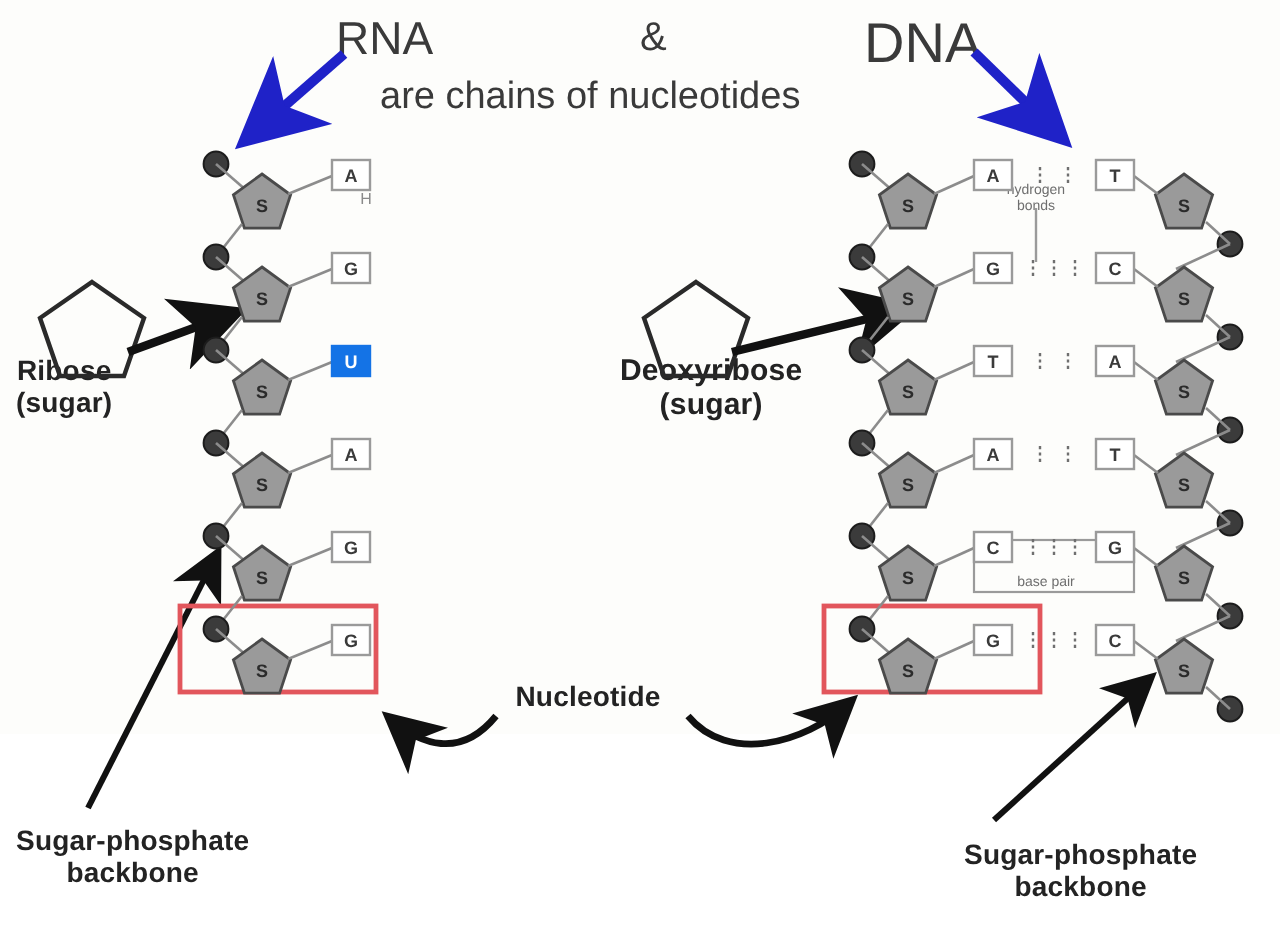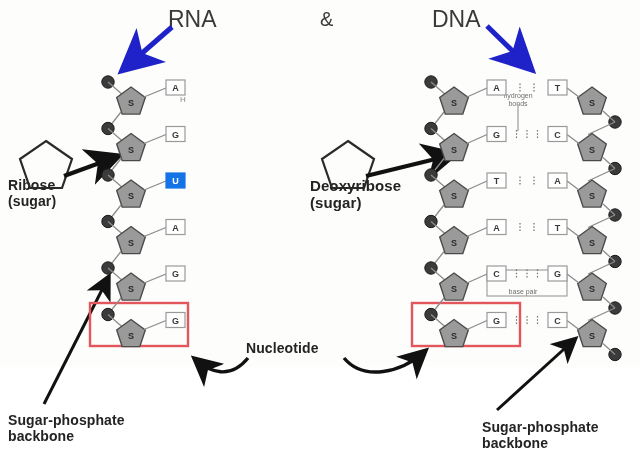--- a/index.html
+++ b/index.html
@@ -4,26 +4,26 @@
 <style>
   html,body{margin:0;padding:0;background:#ffffff;}
   body{width:640px;height:467px;overflow:hidden;
        font-family:"Liberation Sans","DejaVu Sans",sans-serif;
        color:#2b2b2b;}
   #stage{position:relative;width:640px;height:367px;background:#fdfdfb;}
 
   svg#art{position:absolute;left:0;top:0;width:640px;height:467px;}
 
   .lbl{position:absolute;font-weight:bold;line-height:1.12;color:#232323;
-       letter-spacing:.1px;}
+       letter-spacing:.1px;text-align:center;}
   .hdr{position:absolute;color:#3a3a3a;font-weight:normal;}
 
   #t-rna{left:168px;top:6px;font-size:23px;}
   #t-amp{left:320px;top:8px;font-size:20px;}
-  #t-dna{left:432px;top:6px;font-size:23px;}
+  #t-dna{left:432px;top:6px;font-size:28px;}
   #t-sub{left:190px;top:38px;font-size:19px;}
 
   #l-ribose{left:8px;top:178px;font-size:14px;}
   #l-deoxy{left:310px;top:178px;font-size:15px;}
   #l-nuc{left:246px;top:341px;font-size:14px;width:96px;}
   #l-spb-l{left:8px;top:413px;font-size:14px;}
   #l-spb-r{left:482px;top:420px;font-size:14px;}
 
   .tiny{position:absolute;color:#6e6e6e;font-size:7px;text-align:center;
         line-height:1.15;font-weight:normal;}
@@ -32,20 +32,21 @@
   #hmark{left:178px;top:95px;width:10px;font-size:8px;color:#8a8a8a;}
 </style>
 </head>
 <body>
 
 <div id="stage">
 
   <div class="hdr" id="t-rna">RNA</div>
   <div class="hdr" id="t-amp">&amp;</div>
   <div class="hdr" id="t-dna">DNA</div>
+  <div class="hdr" id="t-sub">are chains of nucleotides</div>
 
   <div class="lbl" id="l-ribose">
     <div>Ribose</div>
     <div>(sugar)</div>
   </div>
 
   <div class="lbl" id="l-deoxy">
     <div>Deoxyribose</div>
     <div>(sugar)</div>
   </div>

